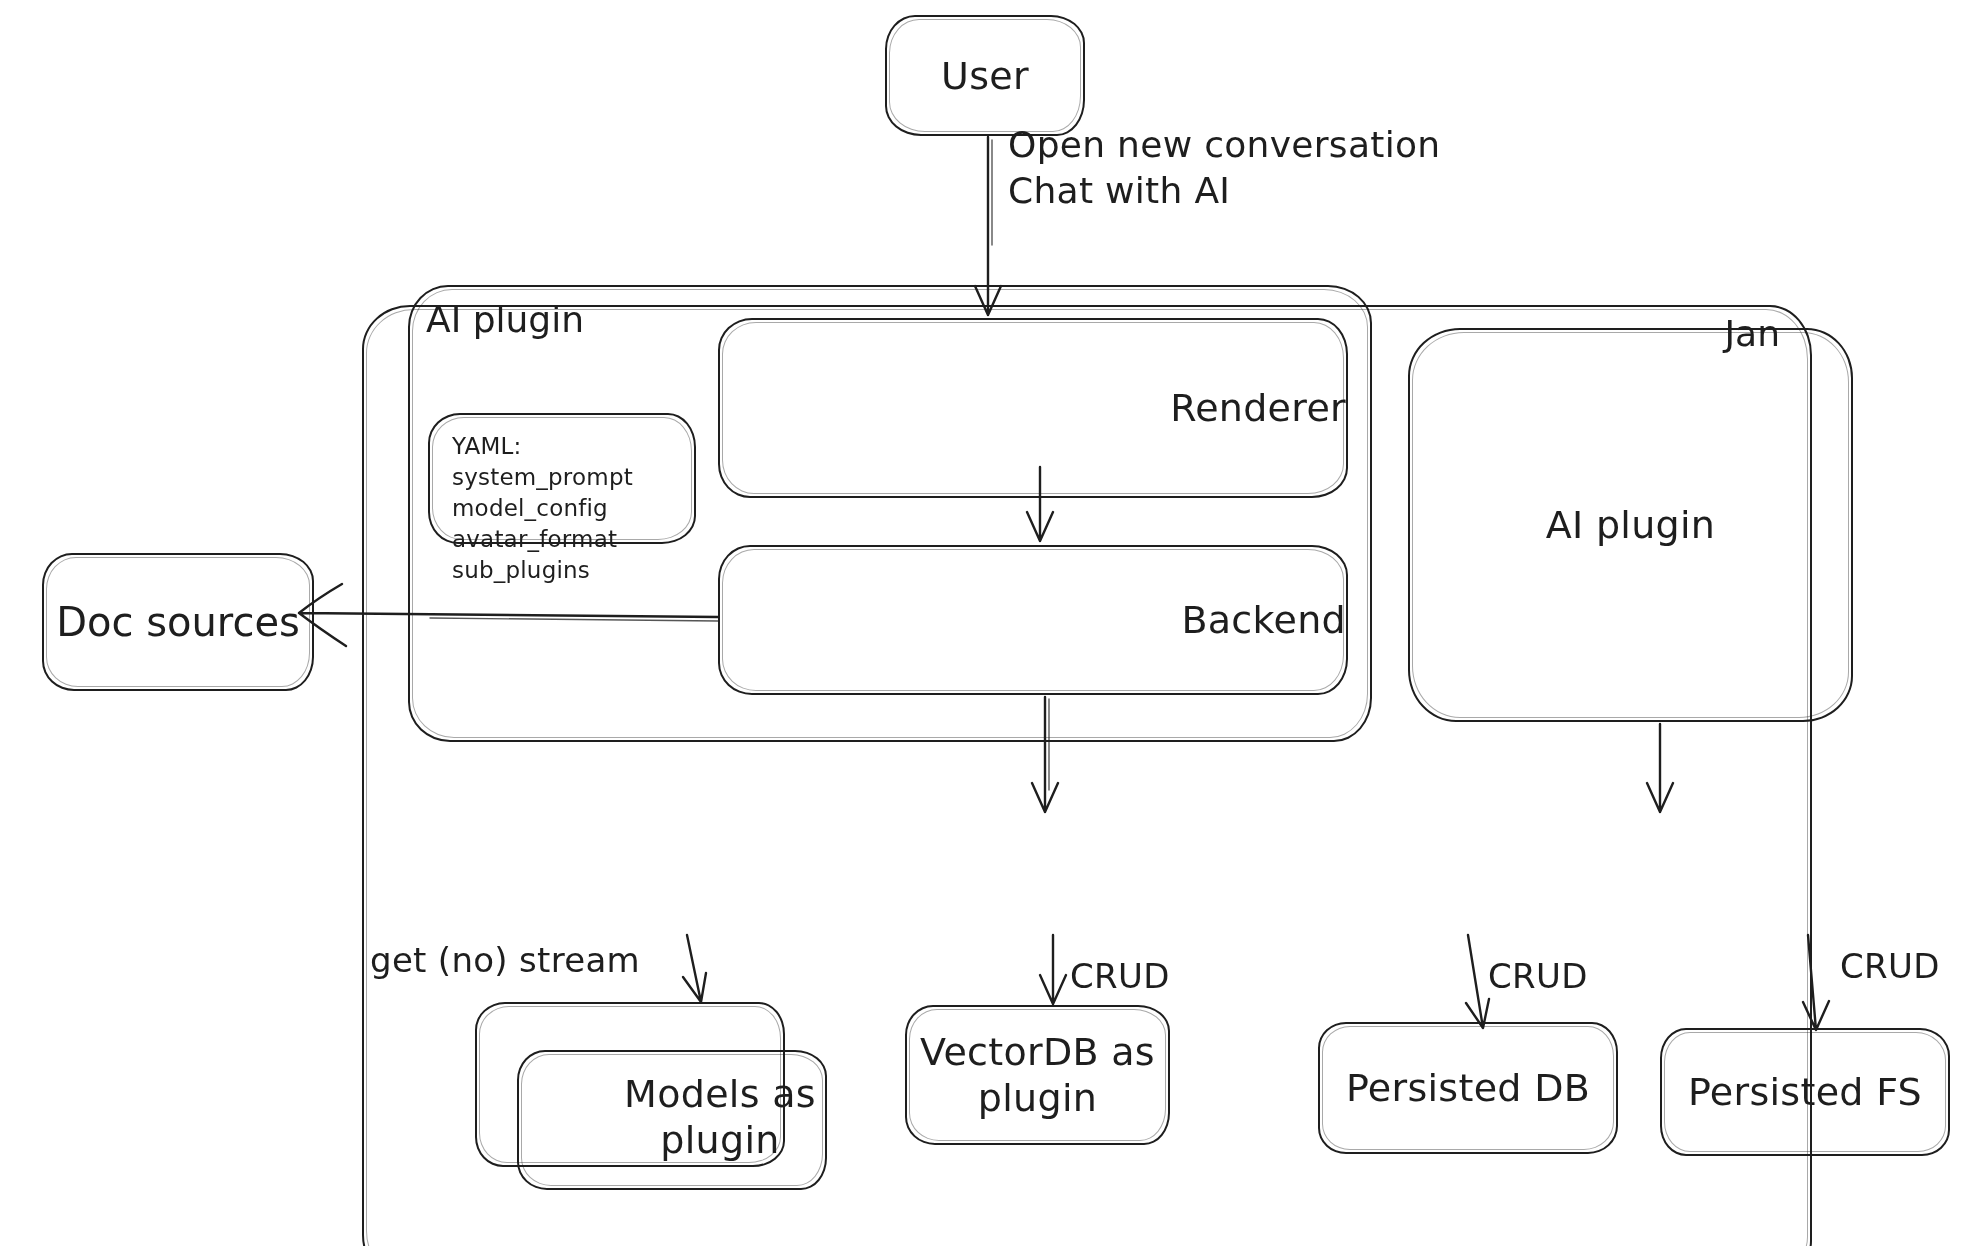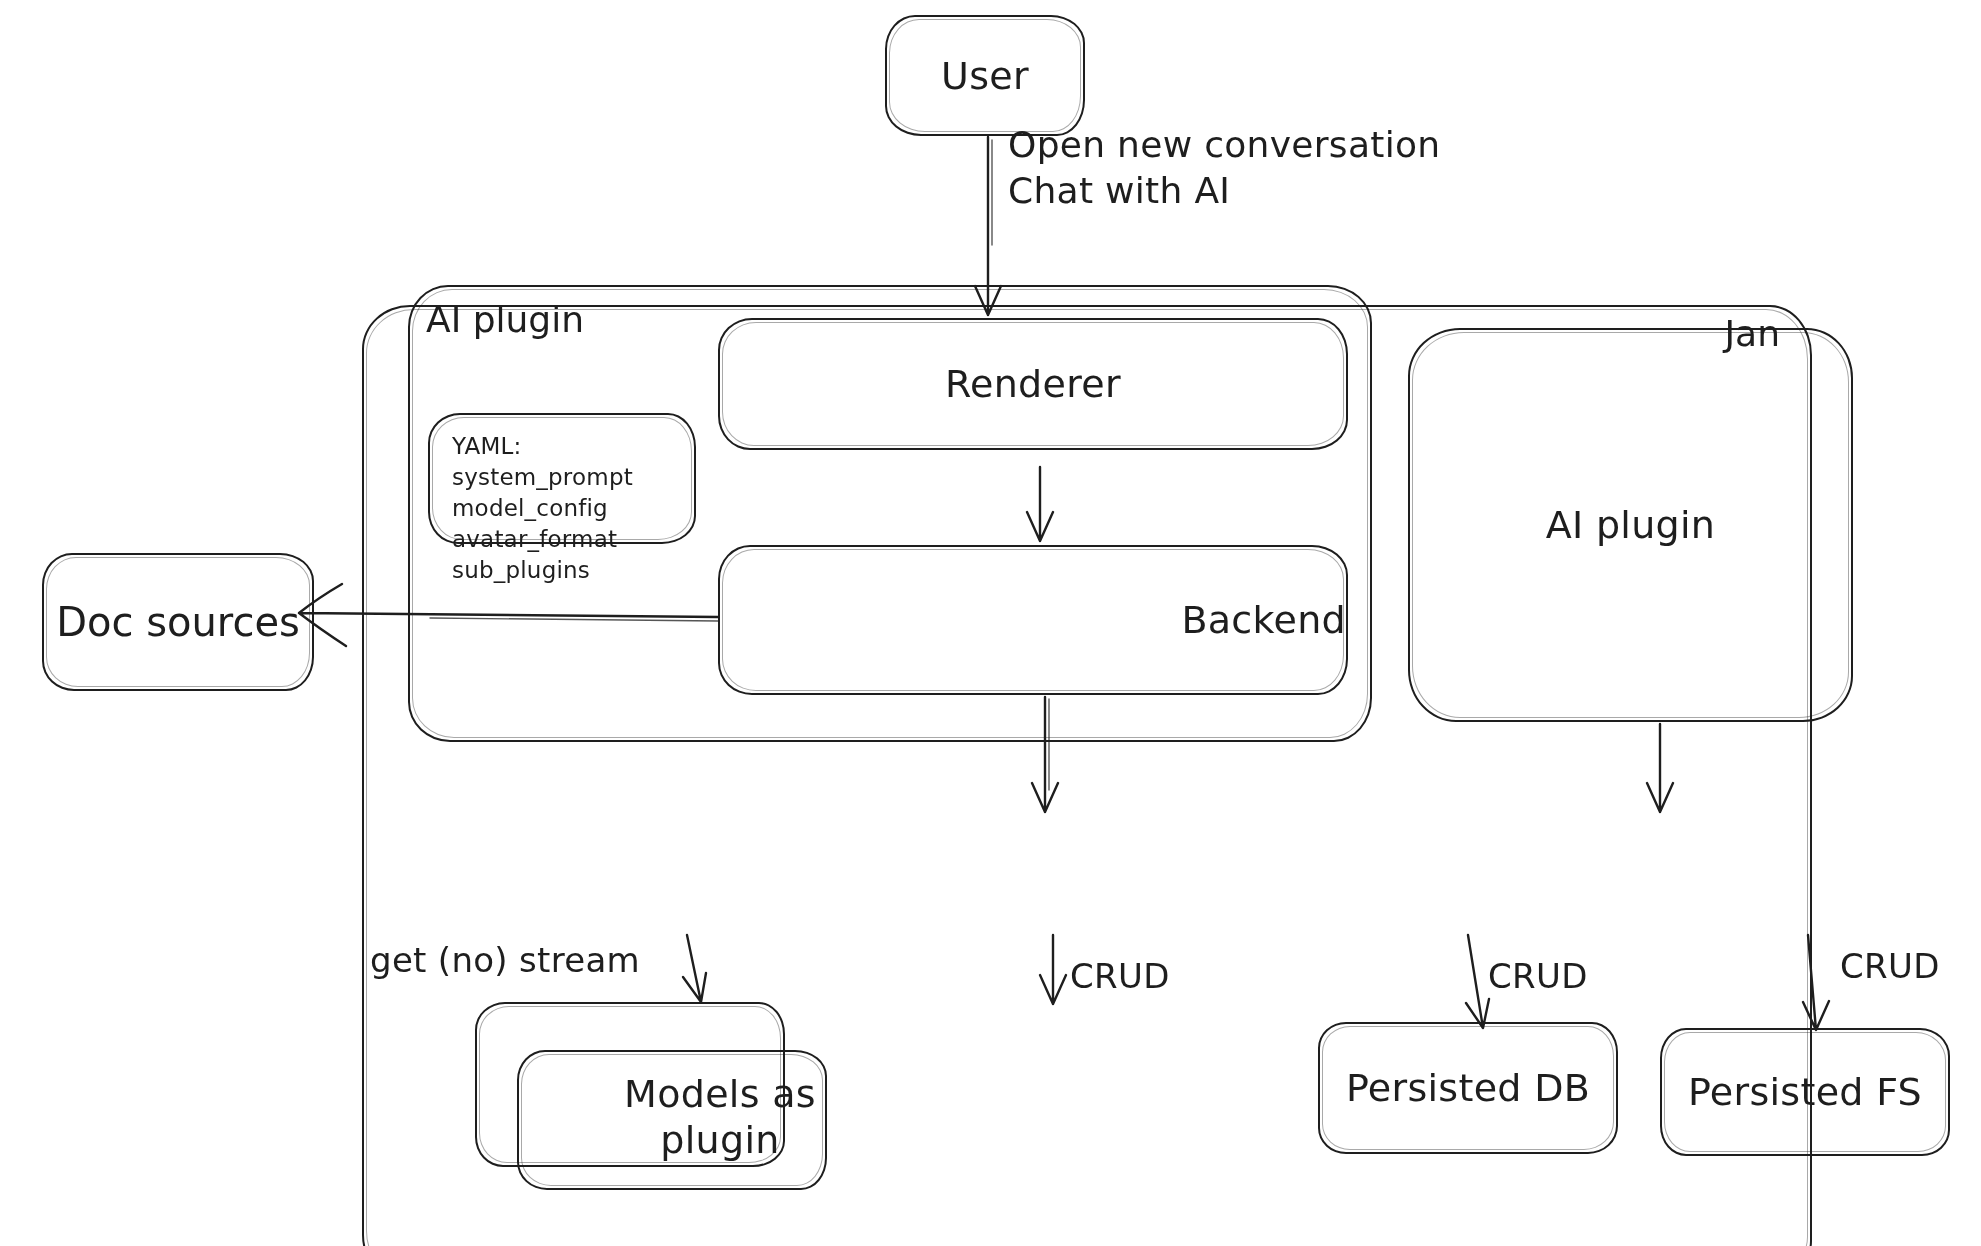--- a/index.html
+++ b/index.html
@@ -32,21 +32,21 @@
   }
   .nlabel{font-size:38px;line-height:46px;letter-spacing:.3px;}
   .elabel{position:absolute;font-size:34px;letter-spacing:.3px;white-space:nowrap;}
 
   
   .user-box{left:885px;top:15px;width:200px;height:121px;border-radius:30px 34px 28px 36px/34px 28px 36px 30px;}
   .jan-box{left:362px;top:257px;width:1450px;height:978px;border-radius:48px 42px 50px 44px/44px 50px 42px 48px;margin-top:48px;}
   .jan-label{position:absolute;right:30px;top:6px;font-size:36px;}
   .aiplugin-box{left:408px;top:285px;width:964px;height:457px;border-radius:40px 44px 38px 42px/42px 38px 44px 40px;}
   .aiplugin-label{position:absolute;left:16px;top:12px;font-size:36px;}
-  .renderer-box{left:718px;top:318px;width:630px;height:132px;border-radius:34px 30px 36px 32px/32px 36px 30px 34px;}
+  .renderer-box{left:718px;top:318px;width:630px;height:180px;border-radius:34px 30px 36px 32px/32px 36px 30px 34px;justify-content:flex-end;}
   .yaml-box{left:428px;top:413px;width:268px;height:131px;border-radius:32px 28px 34px 30px/30px 34px 28px 32px;padding:16px 0 0 22px;}
   .yaml-line{font-size:23px;line-height:31px;letter-spacing:.2px;}
   .backend-box{left:718px;top:545px;width:630px;height:150px;border-radius:32px 36px 30px 34px/34px 30px 36px 32px;justify-content:flex-end;}
   .aiplugin-right-box{left:1408px;top:328px;width:445px;height:394px;border-radius:52px 46px 50px 48px/48px 50px 46px 52px;}
   .docsources-box{left:14px;top:553px;width:272px;height:138px;border-radius:30px 34px 28px 32px/32px 28px 34px 30px;font-size:40px;margin-left:28px;}
   .jancore-box{left:548px;top:815px;width:1330px;height:118px;border-radius:26px 30px 24px 28px/28px 24px 30px 26px;}
   .models-back-box{left:475px;top:1002px;width:310px;height:165px;border-radius:30px 26px 32px 28px/28px 32px 26px 30px;}
   .models-front-box{left:517px;top:1050px;width:310px;height:140px;border-radius:28px 32px 26px 30px/30px 26px 32px 28px;}
   .models-label{position:absolute;left:517px;top:1044px;width:310px;height:146px;margin-left:48px;}
   .models-label .inner{width:250px;}
@@ -107,20 +107,23 @@
     <span>Doc sources</span>
   </div>
 
 
   <div class="box models-back-box"></div>
   <div class="box models-front-box"></div>
   <div class="center nlabel models-label">
     <span class="inner">Models as plugin</span>
   </div>
 
+  <div class="box center nlabel vectordb-box">
+    <span class="inner">VectorDB as plugin</span>
+  </div>
 
   <div class="box center nlabel persisteddb-box">
     <span>Persisted DB</span>
   </div>
 
   <div class="box center nlabel persistedfs-box">
     <span>Persisted FS</span>
   </div>
 
   <svg id="arrows" viewBox="0 0 1981 1246">

